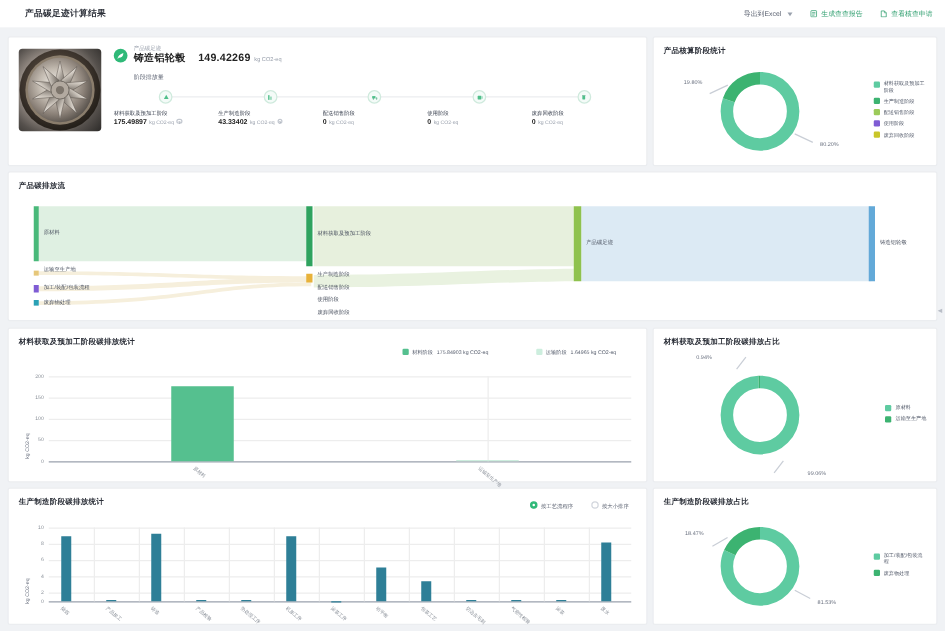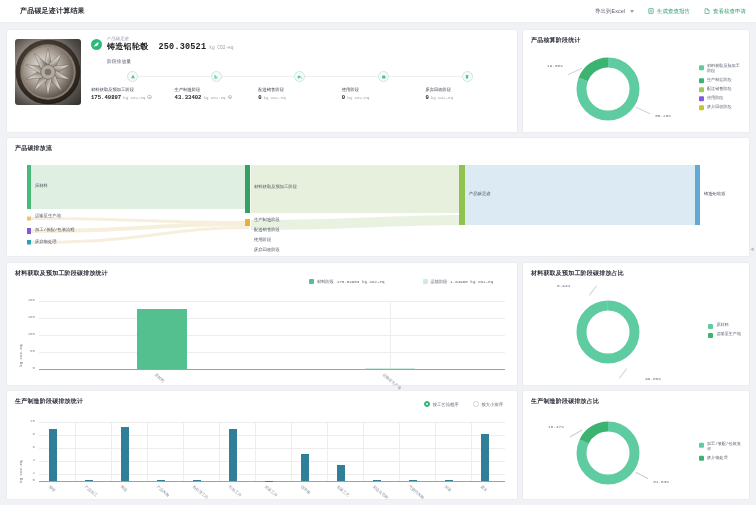--- a/index.html
+++ b/index.html
@@ -22,21 +22,20 @@
   .topbar-actions { margin-left: auto; display: flex; align-items: center; gap: 14px; }
   .tb-act { display: flex; align-items: center; gap: 3px; font-size: 5.5px; color: #5a6170; white-space: nowrap; }
   .tb-act.link { color: #2e9e6e; }
   .tb-ico { width: 6px; height: 6px; display: inline-block; }
   .caret { width: 0; height: 0; border-left: 2.5px solid transparent; border-right: 2.5px solid transparent; border-top: 3px solid #9aa1ad; margin-left: 2px; }
 
   
   .card {
     background: #fff; border: 1px solid #ebedf0; border-radius: 2px;
     position: absolute;
-    font-family: Liberation Mono, monospace;
   }
   .card-title { font-size: 6px; font-weight: bold; color: #2b2f38; padding: 6px 0 0 8px; letter-spacing: .2px; }
 
   
   #card-product { left: 6px; top: 29px; width: 512px; height: 104px; }
   .prod-inner { display: flex; padding: 6px 8px; height: 100%; }
   .prod-photo {
     width: 66px; height: 66px; border-radius: 3px; flex: 0 0 66px;
     margin-top: 3px; overflow: hidden; position: relative;
     background: radial-gradient(circle at 42% 46%, #e8e4de 0%, #bdb5ad 28%, #8e857e 52%, #55504c 74%, #2c2a28 100%);
@@ -218,21 +217,21 @@
           <span class="leaf-badge">
             <svg viewBox="0 0 16 16">
                 <path d="M13 3c0 6-4 9-8 9-1 0-2-.3-2-.3S4 6 13 3z" fill="#fff"></path>
                 <path d="M3 13c1-3 3-5 6-6.5" stroke="#fff" stroke-width="1.1" fill="none" stroke-linecap="round"></path>
               </svg>
           </span>
           <div>
             <div class="prod-kicker">产品碳足迹</div>
             <div style="display:flex;align-items:baseline;">
               <span class="prod-name">铸造铝轮毂</span>
-              <span class="prod-value">250.30521</span>
+              <span class="prod-value">149.42269</span>
               <span class="prod-unit">kg CO2-eq</span>
             </div>
           </div>
         </div>
 
         <div class="prod-sub">阶段排放量</div>
 
         <div class="stages">
           <div class="stage">
             <div class="stage-line"></div>

